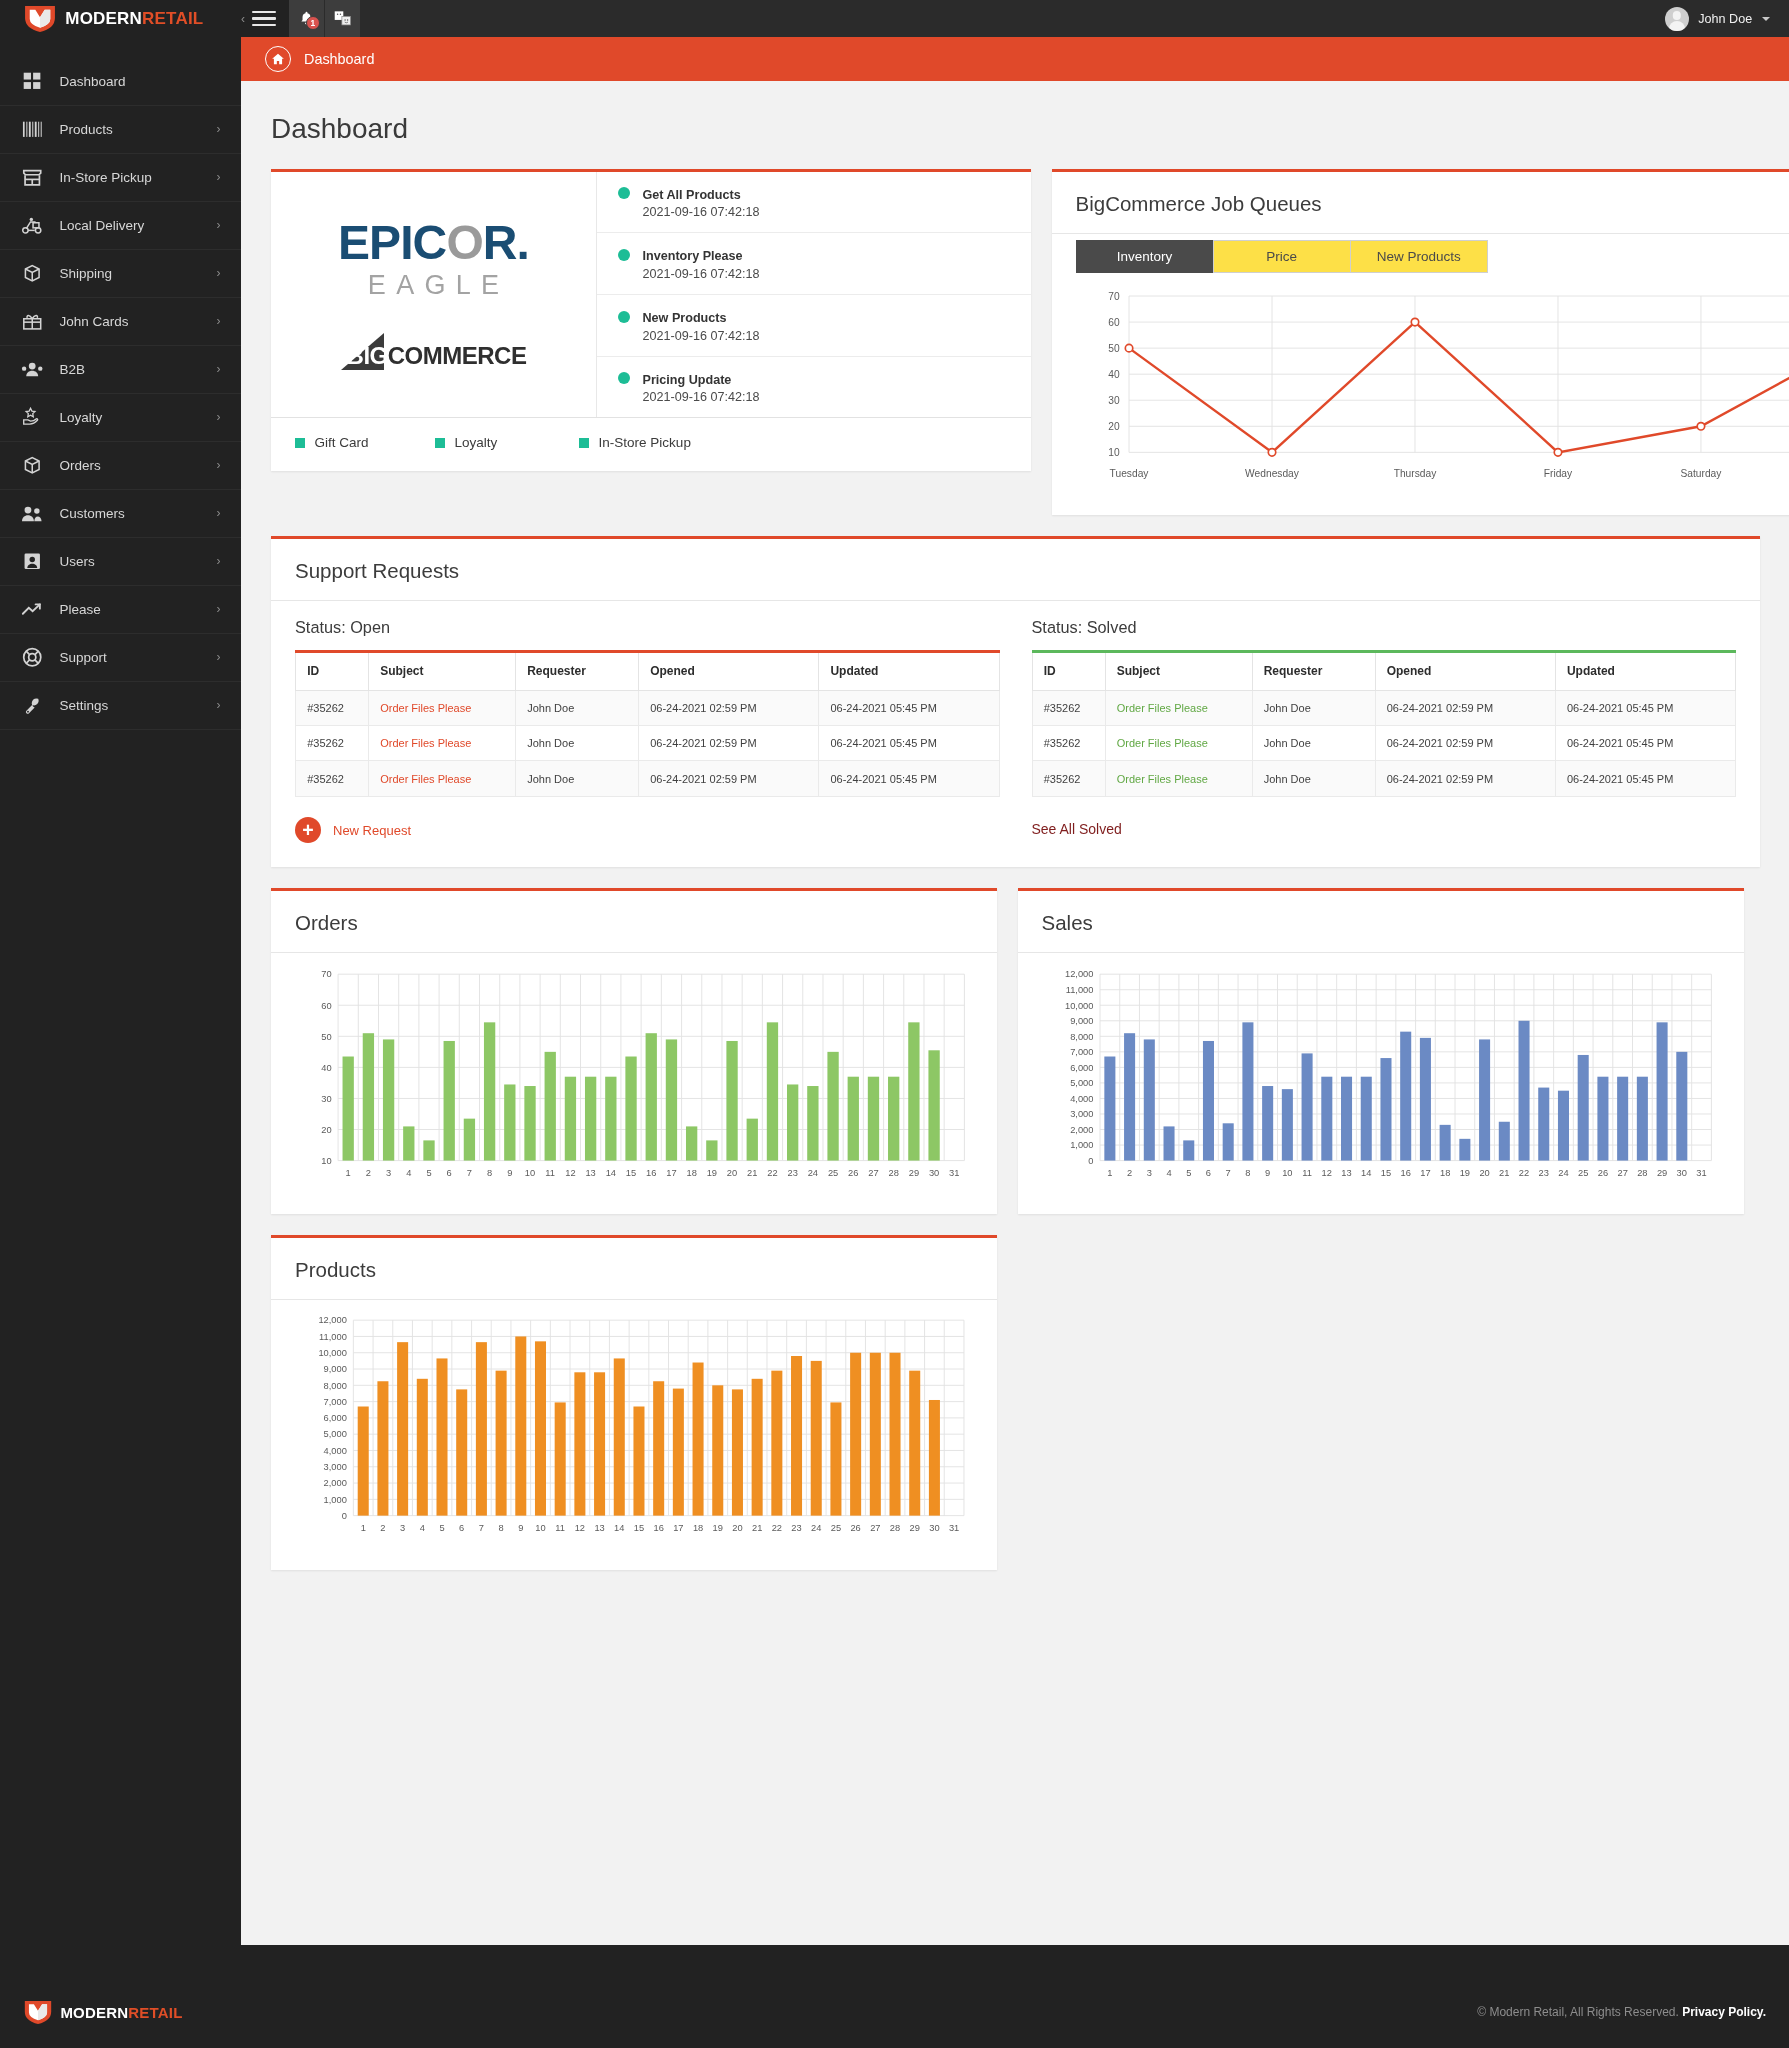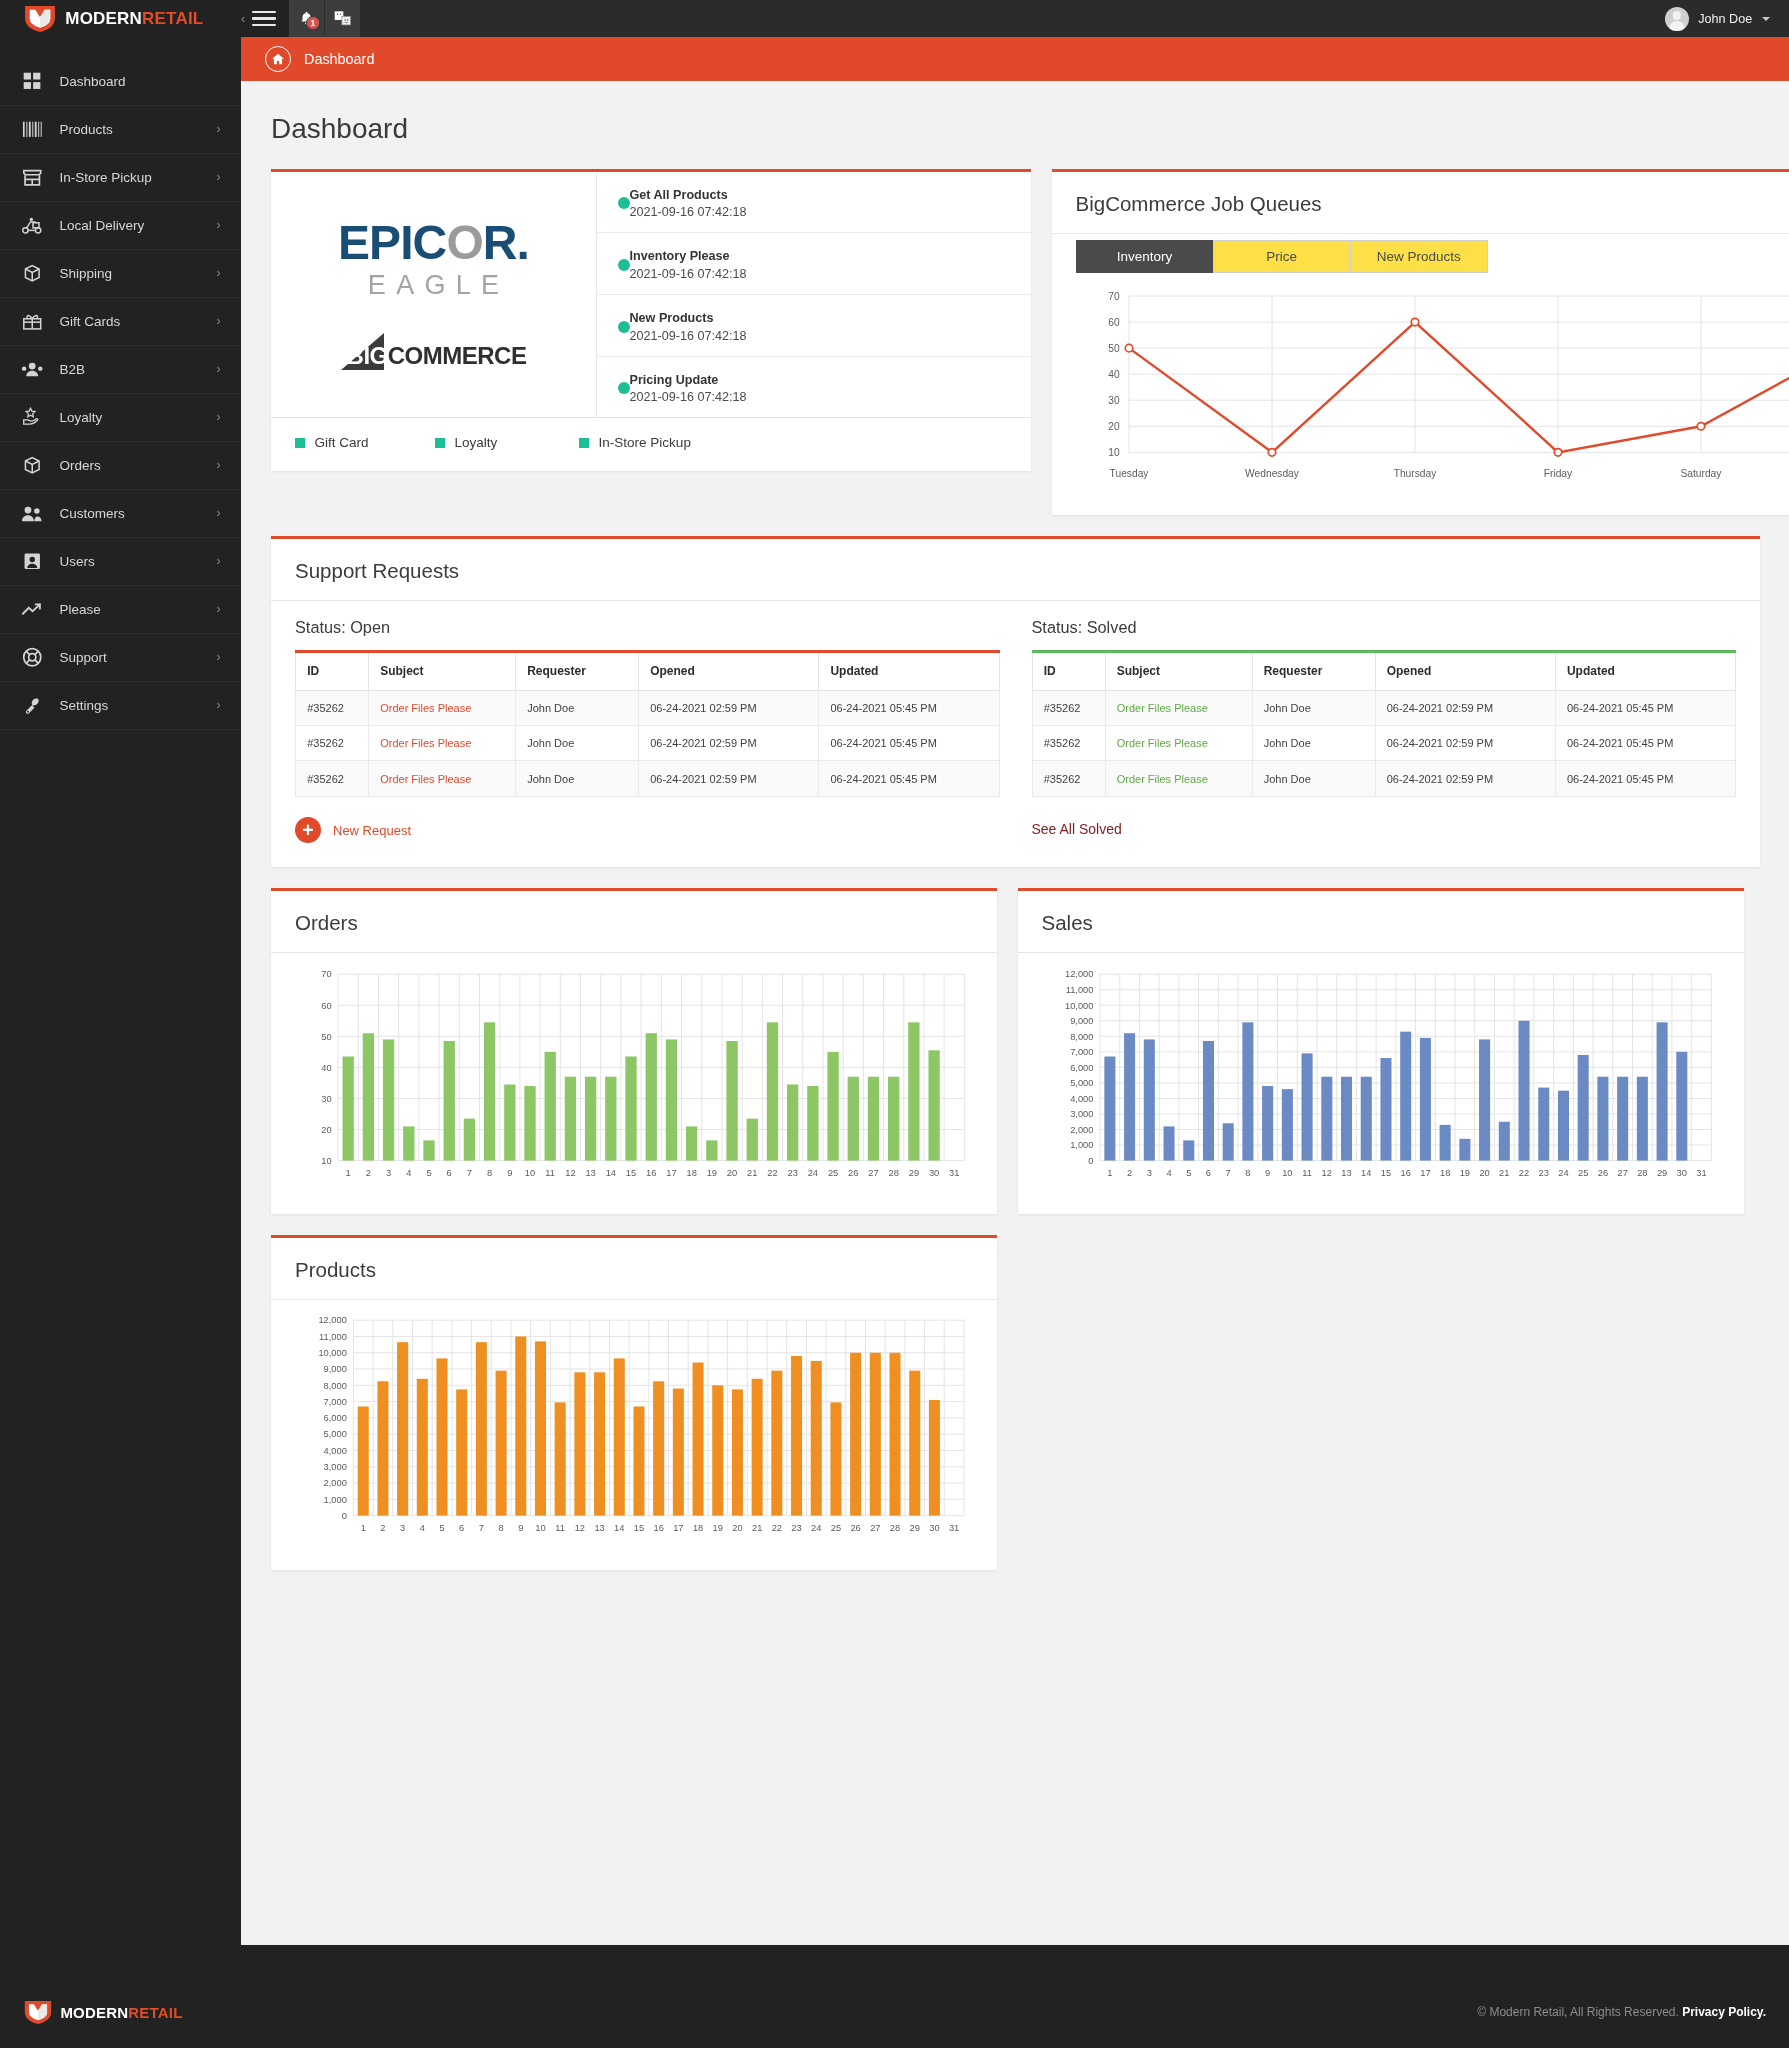--- a/index.html
+++ b/index.html
@@ -133,21 +133,21 @@
   .epicor-top .dot { color: #1a4d73; }
   .epicor-bot {
     font-size: 27px; letter-spacing: 10.3px; color: #a3a3a3; margin-top: 3.7px; padding-left: 10.3px;
   }
   .bigc { display: flex; align-items: flex-end; }
   .bigc-tri { width: 0; height: 0; border-left: 43px solid transparent; border-bottom: 37px solid #3b3b3b; margin-right:-37px;}
   .bigc-txt { font-size: 24px; font-weight: bold; color: #2f2f2f; letter-spacing: -0.5px; position:relative; }
   .bigc-txt .wht { color: #ffffff; }
 
   .job-list { flex: 1; }
-  .job-row { padding: 13px 20.5px; border-bottom: 0.9px solid #ececec; display: flex; align-items: center; }
+  .job-row { padding: 13px 20.5px; border-bottom: 0.9px solid #ececec; display: flex; gap: 13px; align-items: flex-start; }
   .job-row:last-child { border-bottom: none; }
   .dot-green { width: 12px; height: 12px; border-radius: 50%; background: #1dbd96; margin-top: 2.8px; flex: none; }
   .job-name { font-size: 12.6px; font-weight: bold; color: #343434; }
   .job-time { font-size: 12.6px; color: #4a4a4a; margin-top: 3.7px; }
 
   .legend-bar {
     display: flex; align-items: center; gap: 0; padding: 17px 24px 20.5px 24px;
     border-top: 0.9px solid #e2e2e2;
   }
   .legend-item { display: flex; align-items: center; gap: 9.3px; font-size: 13.5px; color: #3b3b3b; }
@@ -339,21 +339,21 @@
       </div>
       <div class="nav-item">
         <span class="nav-ic">
           <svg width="20.5" height="18.6" viewBox="0 0 24 22">
             <rect x="2" y="8" width="20" height="12" fill="none" stroke="currentColor" stroke-width="1.8"></rect>
             <path d="M2 12h20" stroke="currentColor" stroke-width="1.8"></path>
             <path d="M12 8v12" stroke="currentColor" stroke-width="1.8"></path>
             <path d="M12 8 C9 3 5 3 6 7 M12 8 C15 3 19 3 18 7" fill="none" stroke="currentColor" stroke-width="1.8"></path>
           </svg>
         </span>
-        <span class="nav-label">Gift Cards</span>
+        <span class="nav-label">John Cards</span>
         <span class="nav-chev">›</span>
       </div>
       <div class="nav-item">
         <span class="nav-ic">
           <svg width="22.4" height="17" viewBox="0 0 26 20">
             <circle cx="13" cy="6" r="4" fill="currentColor"></circle>
             <path d="M6 18c0-4 3.2-6.5 7-6.5s7 2.5 7 6.5z" fill="currentColor"></path>
             <circle cx="3.5" cy="9" r="2.6" fill="currentColor"></circle>
             <circle cx="22.5" cy="9" r="2.6" fill="currentColor"></circle>
           </svg>

